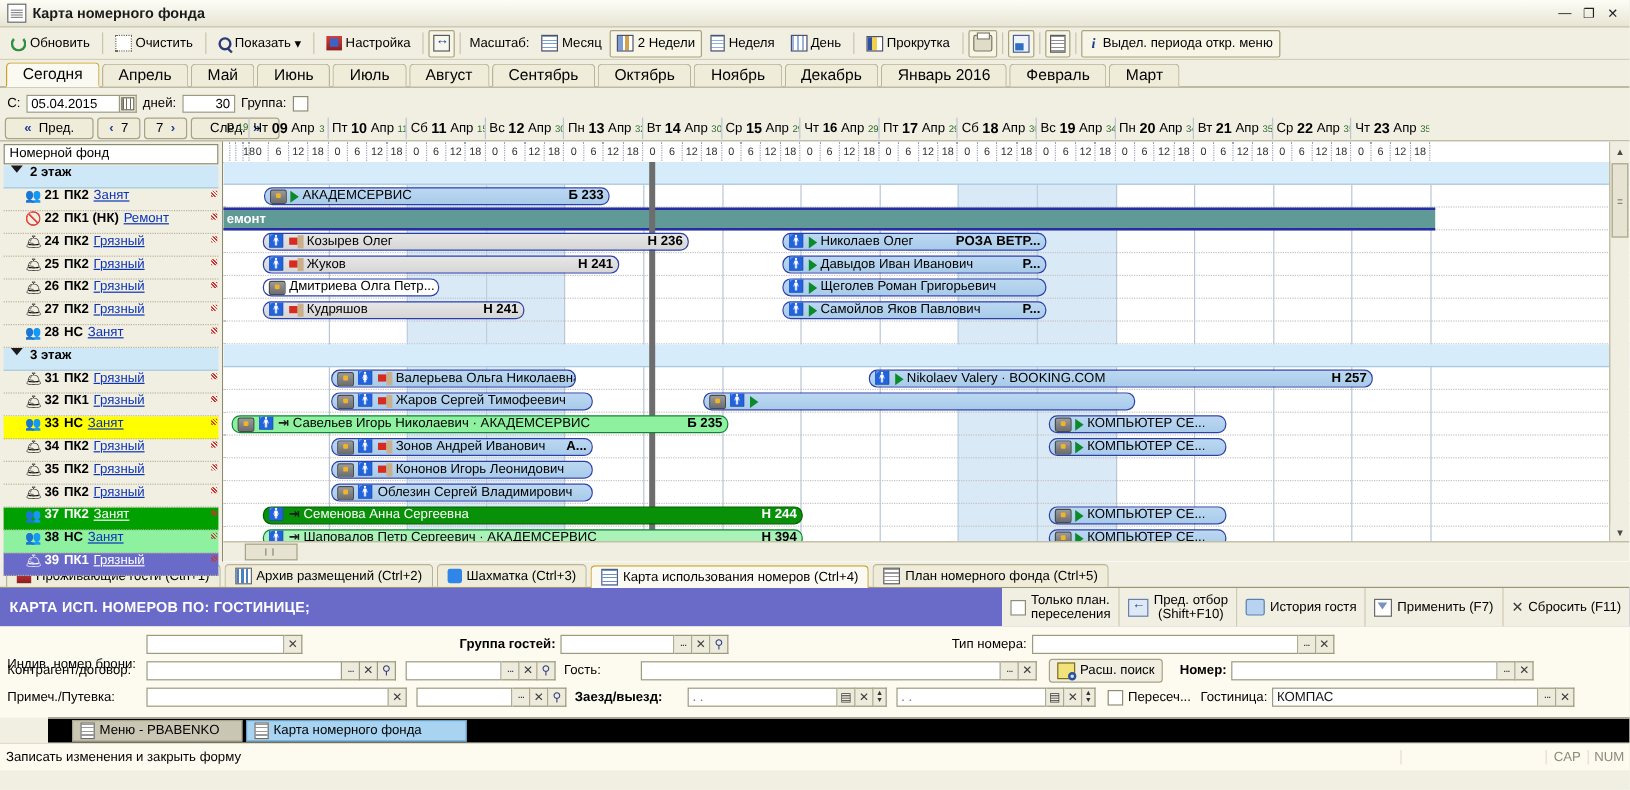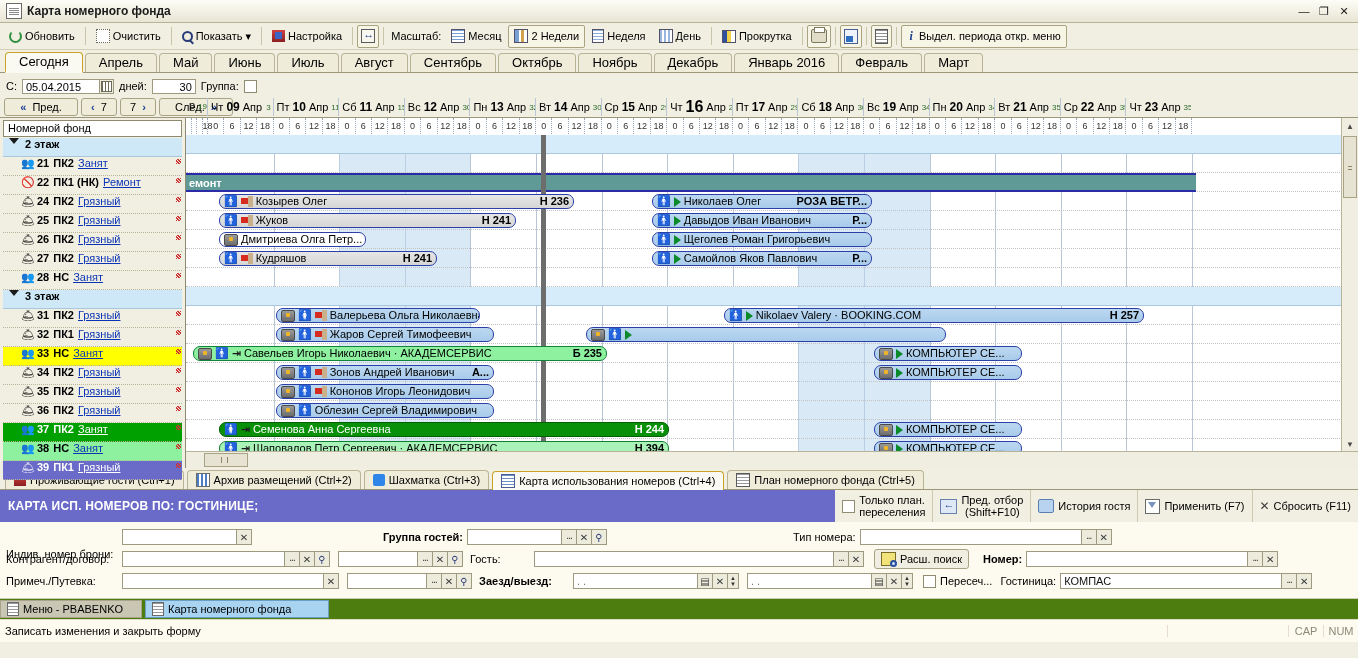--- a/index.html
+++ b/index.html
@@ -199,21 +199,21 @@
   .spin{width:11px;height:16px;border:1px solid #9d9a80;border-left:none;background:#edebdc;
     display:flex;flex-direction:column;align-items:center;justify-content:center;
     font-size:6px;line-height:6px;color:#333;box-sizing:border-box;}
   .bigbtn{height:18px;border:1px solid #a8a385;background:#f0eee0;border-radius:3px;
     display:flex;align-items:center;gap:4px;padding:0 6px;font-size:11px;cursor:default;}
   .i-zoom{width:13px;height:12px;background:#f2e27a;border:1px solid #7a6d2a;position:relative;}
   .i-zoom:after{content:"";position:absolute;right:-2px;bottom:-2px;width:7px;height:7px;
     border:2px solid #2b4f9f;border-radius:50%;box-sizing:border-box;background:#cfe1f7;}
 
   
-  .taskbar{height:20px;background:#4d7c0f;border-top:1px solid #cfcbb2;display:flex;align-items:center;gap:3px;padding-left:0;}
+  .taskbar{height:20px;background:#000000;border-top:1px solid #cfcbb2;display:flex;align-items:center;gap:3px;padding-left:20px;margin-left:40px;}
   .task{height:16px;display:flex;align-items:center;gap:4px;padding:0 6px;font-size:11px;
     background:#c9c6b4;border:1px solid #a8a48c;cursor:default;}
   .task.active{background:#a8d4f2;border-color:#6a9ec4;}
   .t-ic{width:10px;height:12px;background:#fff;border:1px solid #6a6a6a;
     background-image:repeating-linear-gradient(#9a9a9a 0 1px,transparent 1px 3px);}
 
   .statusbar{height:22px;background:#fdfbef;border-top:1px solid #e0dcc6;display:flex;align-items:center;
     font-size:11px;padding-left:5px;}
   .sb-cells{margin-left:auto;display:flex;}
   .sb-cell{width:34px;text-align:center;border-left:1px solid #e6ddd0;color:#8d8a78;font-size:11px;}
@@ -386,21 +386,21 @@
           <span style="font-size:8px;color:#2a6a2a;margin-left:auto;padding-right:2px;">30</span>
         </div>
         <div style="position: absolute; left: 415.6px; top: 1px; width: 65.6px; height: 18px; border-left: 1px solid rgb(185, 198, 214); box-sizing: border-box; font-size: 11px; display: flex; align-items: center; gap: 3px; padding-left: 3px; white-space: nowrap; overflow: hidden;">
           <span>Ср</span>
           <b style="font-size:12px;">15</b>
           <span>Апр</span>
           <span style="font-size:8px;color:#2a6a2a;margin-left:auto;padding-right:2px;">29</span>
         </div>
         <div style="position: absolute; left: 481.2px; top: 1px; width: 65.6px; height: 18px; border-left: 1px solid rgb(185, 198, 214); box-sizing: border-box; font-size: 11px; display: flex; align-items: center; gap: 3px; padding-left: 3px; white-space: nowrap; overflow: hidden;">
           <span>Чт</span>
-          <b style="font-size:16px;">16</b>
+          <b style="font-size:11px;">16</b>
           <span>Апр</span>
           <span style="font-size:8px;color:#2a6a2a;margin-left:auto;padding-right:2px;">29</span>
         </div>
         <div style="position: absolute; left: 546.8px; top: 1px; width: 65.6px; height: 18px; border-left: 1px solid rgb(185, 198, 214); box-sizing: border-box; font-size: 11px; display: flex; align-items: center; gap: 3px; padding-left: 3px; white-space: nowrap; overflow: hidden;">
           <span>Пт</span>
           <b style="font-size:12px;">17</b>
           <span>Апр</span>
           <span style="font-size:8px;color:#2a6a2a;margin-left:auto;padding-right:2px;">29</span>
         </div>
         <div style="position: absolute; left: 612.4px; top: 1px; width: 65.6px; height: 18px; border-left: 1px solid rgb(185, 198, 214); box-sizing: border-box; font-size: 11px; display: flex; align-items: center; gap: 3px; padding-left: 3px; white-space: nowrap; overflow: hidden;">
@@ -683,20 +683,26 @@
           <div class="gridrow" style="top: 171px;"></div>
           <div class="gridrow" style="top: 190px;"></div>
           <div class="gridrow" style="top: 209px;"></div>
           <div class="gridrow" style="top: 228px;"></div>
           <div class="gridrow" style="top: 247px;"></div>
           <div class="gridrow" style="top: 266px;"></div>
           <div class="gridrow" style="top: 285px;"></div>
           <div class="gridrow" style="top: 304px;"></div>
           <div class="repairbar" style="top: 38px; left: 0px; width: 1010px;"><span>емонт</span></div>
           <div class="nowline" style="left: 355px;"></div>
+          <div class="bk blue" style="left: 34px; width: 288px; top: 21px;">
+            <span class="ic-case"></span>
+            <span class="ic-play"></span>
+            <span>АКАДЕМСЕРВИС</span>
+            <span class="num">Б 233</span>
+          </div>
           <div class="bk grey" style="left: 33px; width: 355px; top: 59px;">
             <span class="ic-man">🚹</span>
             <span class="ic-red"></span>
             <span>Козырев Олег</span>
             <span class="num">Н 236</span>
           </div>
           <div class="bk blue" style="left: 466px; width: 220px; top: 59px;">
             <span class="ic-man">🚹</span>
             <span class="ic-play"></span>
             <span>Николаев Олег</span>

